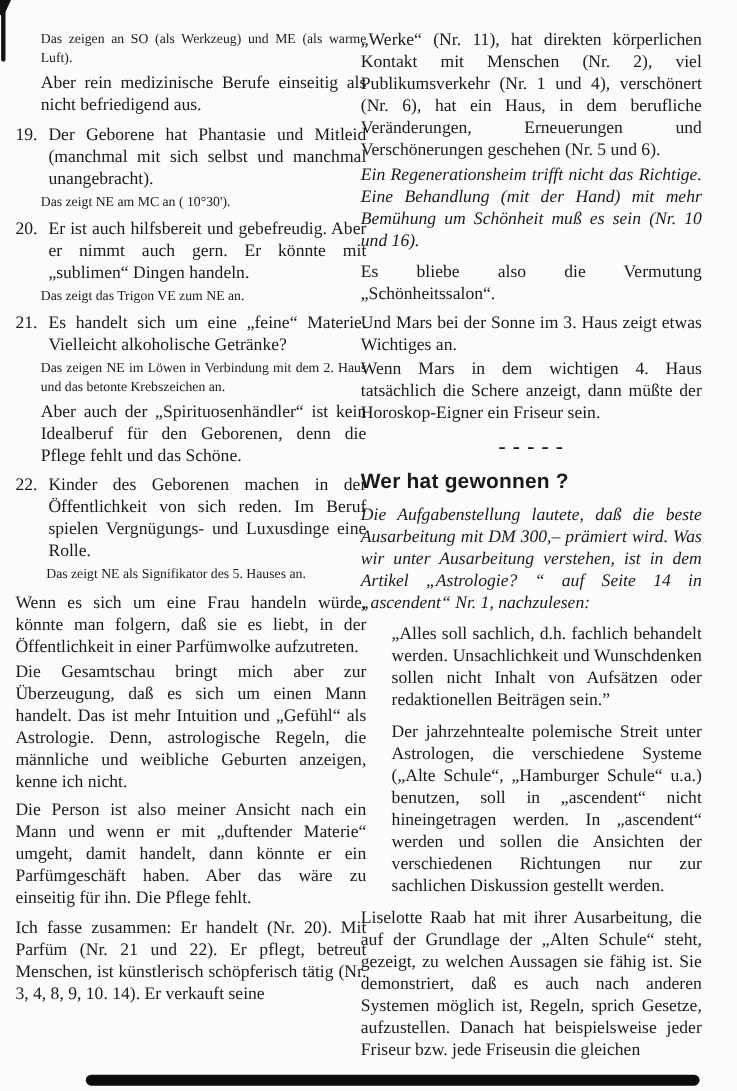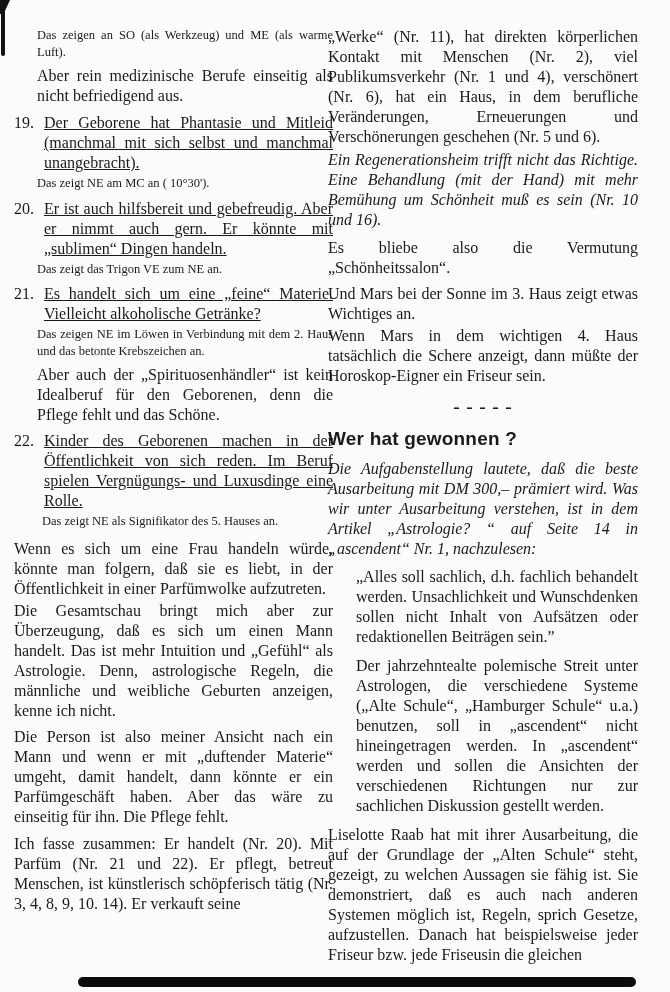--- a/index.html
+++ b/index.html
@@ -22,21 +22,21 @@
   .body{
     font-size:16px;line-height:20px;
     text-align:justify;
     hyphens:auto;-webkit-hyphens:auto;
   }
   .note{
     font-size:12.5px;line-height:16.5px;
     text-align:justify;
   }
   .indent{margin-left:23px;}
-  .item{position:relative;padding-left:30px;margin:2px 0 2px;text-decoration:underline;}
+  .item{position:relative;padding-left:30px;margin:2px 0 2px;}
   .item .num{position:absolute;left:0;top:0;font-size:16px;line-height:20px;}
   .mb2{margin-bottom:2px;}
   .mb3{margin-bottom:3px;}
   .mb6{margin-bottom:6px;}
   .mb7{margin-bottom:7px;}
   .mb8{margin-bottom:8px;font-style:italic;}
   .mb9{margin-bottom:9px;margin-left:28px;}
   .divider{
     text-align:center;
     font-family:"DejaVu Sans", sans-serif;

